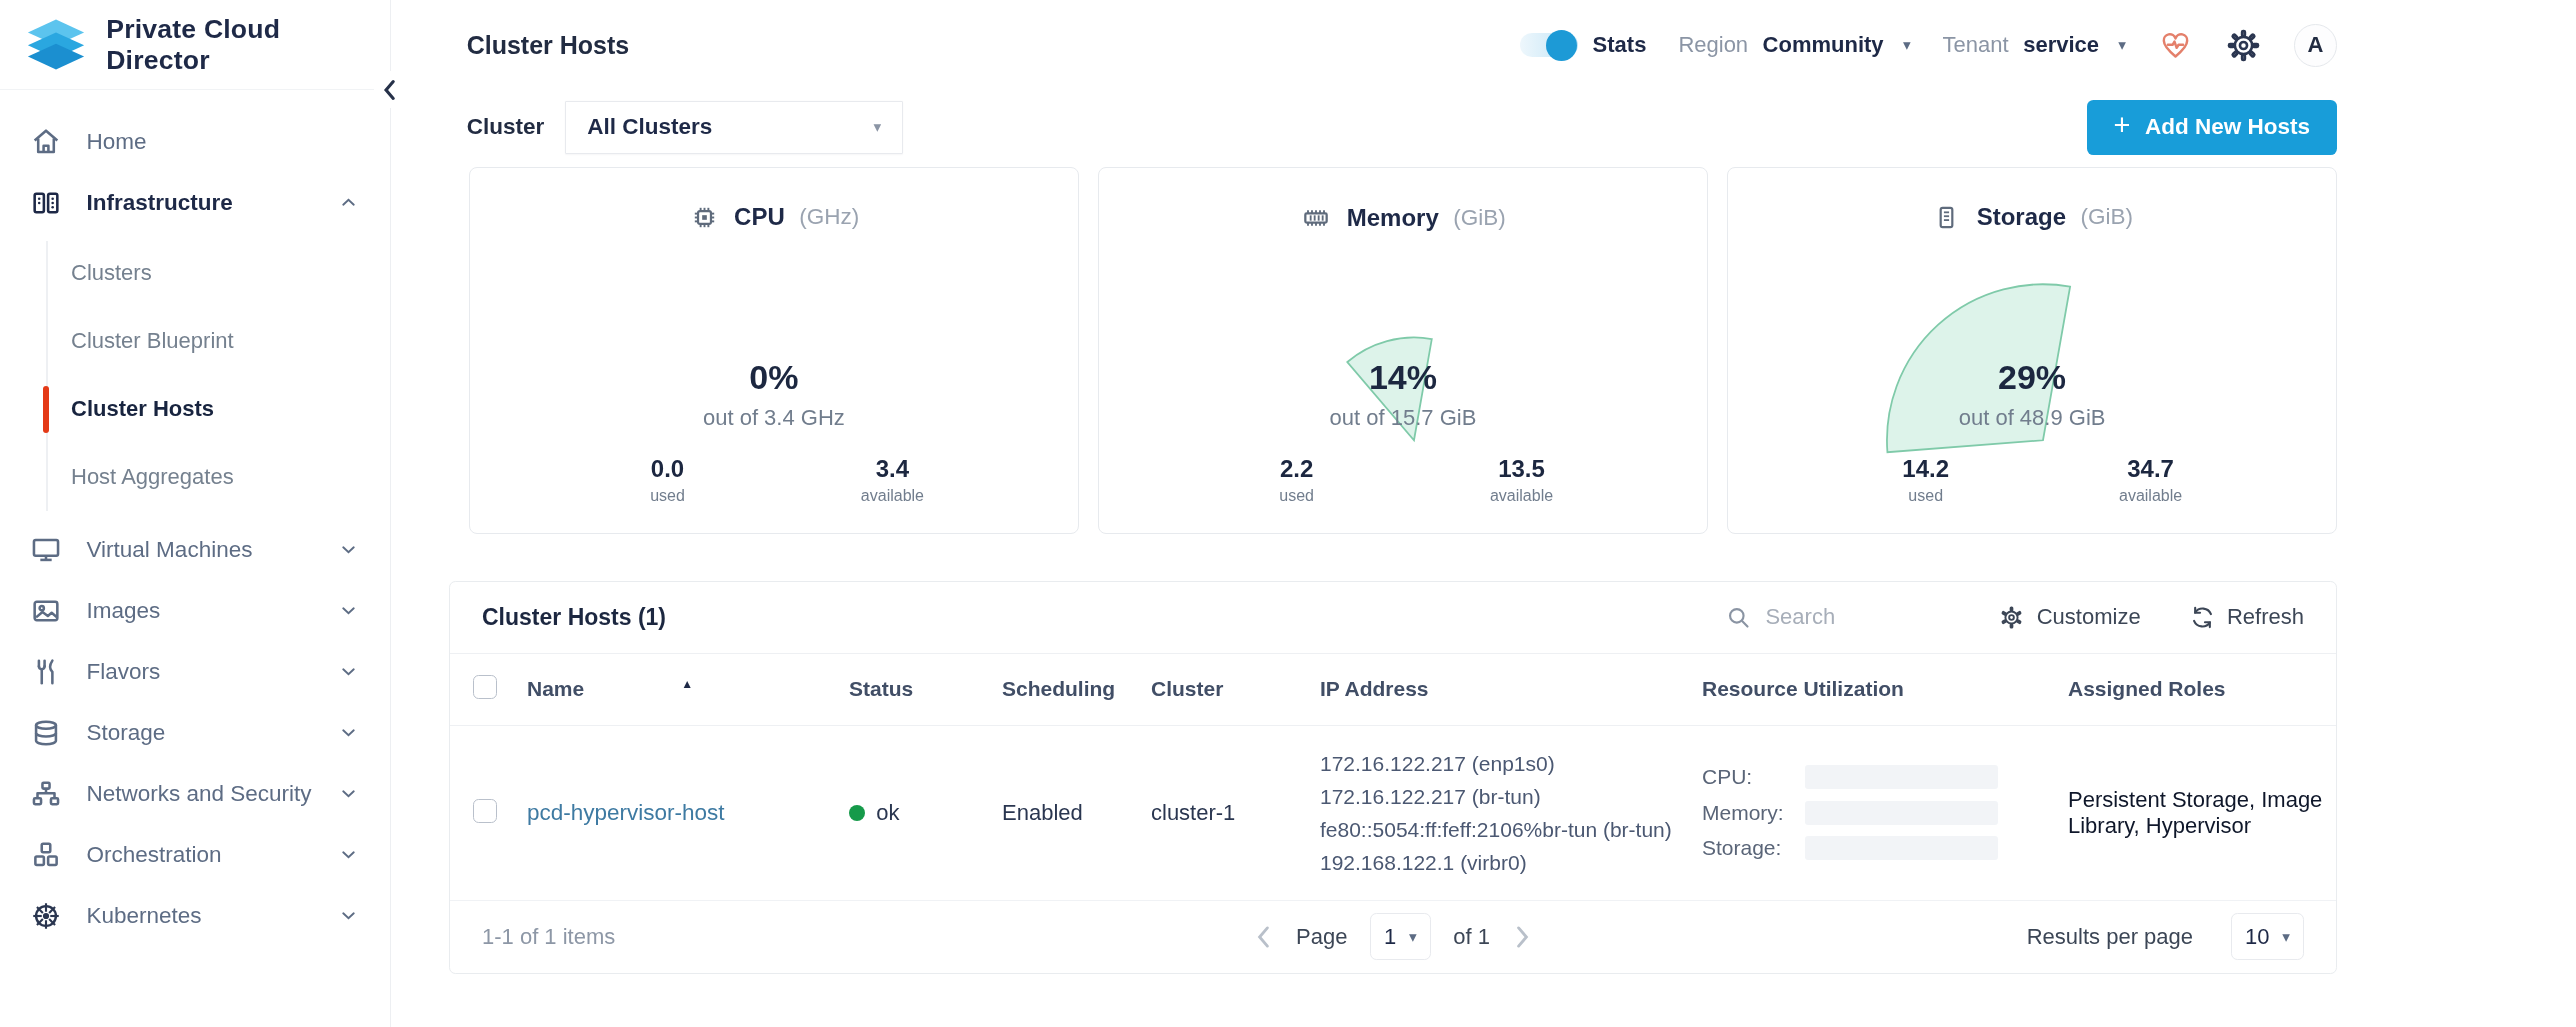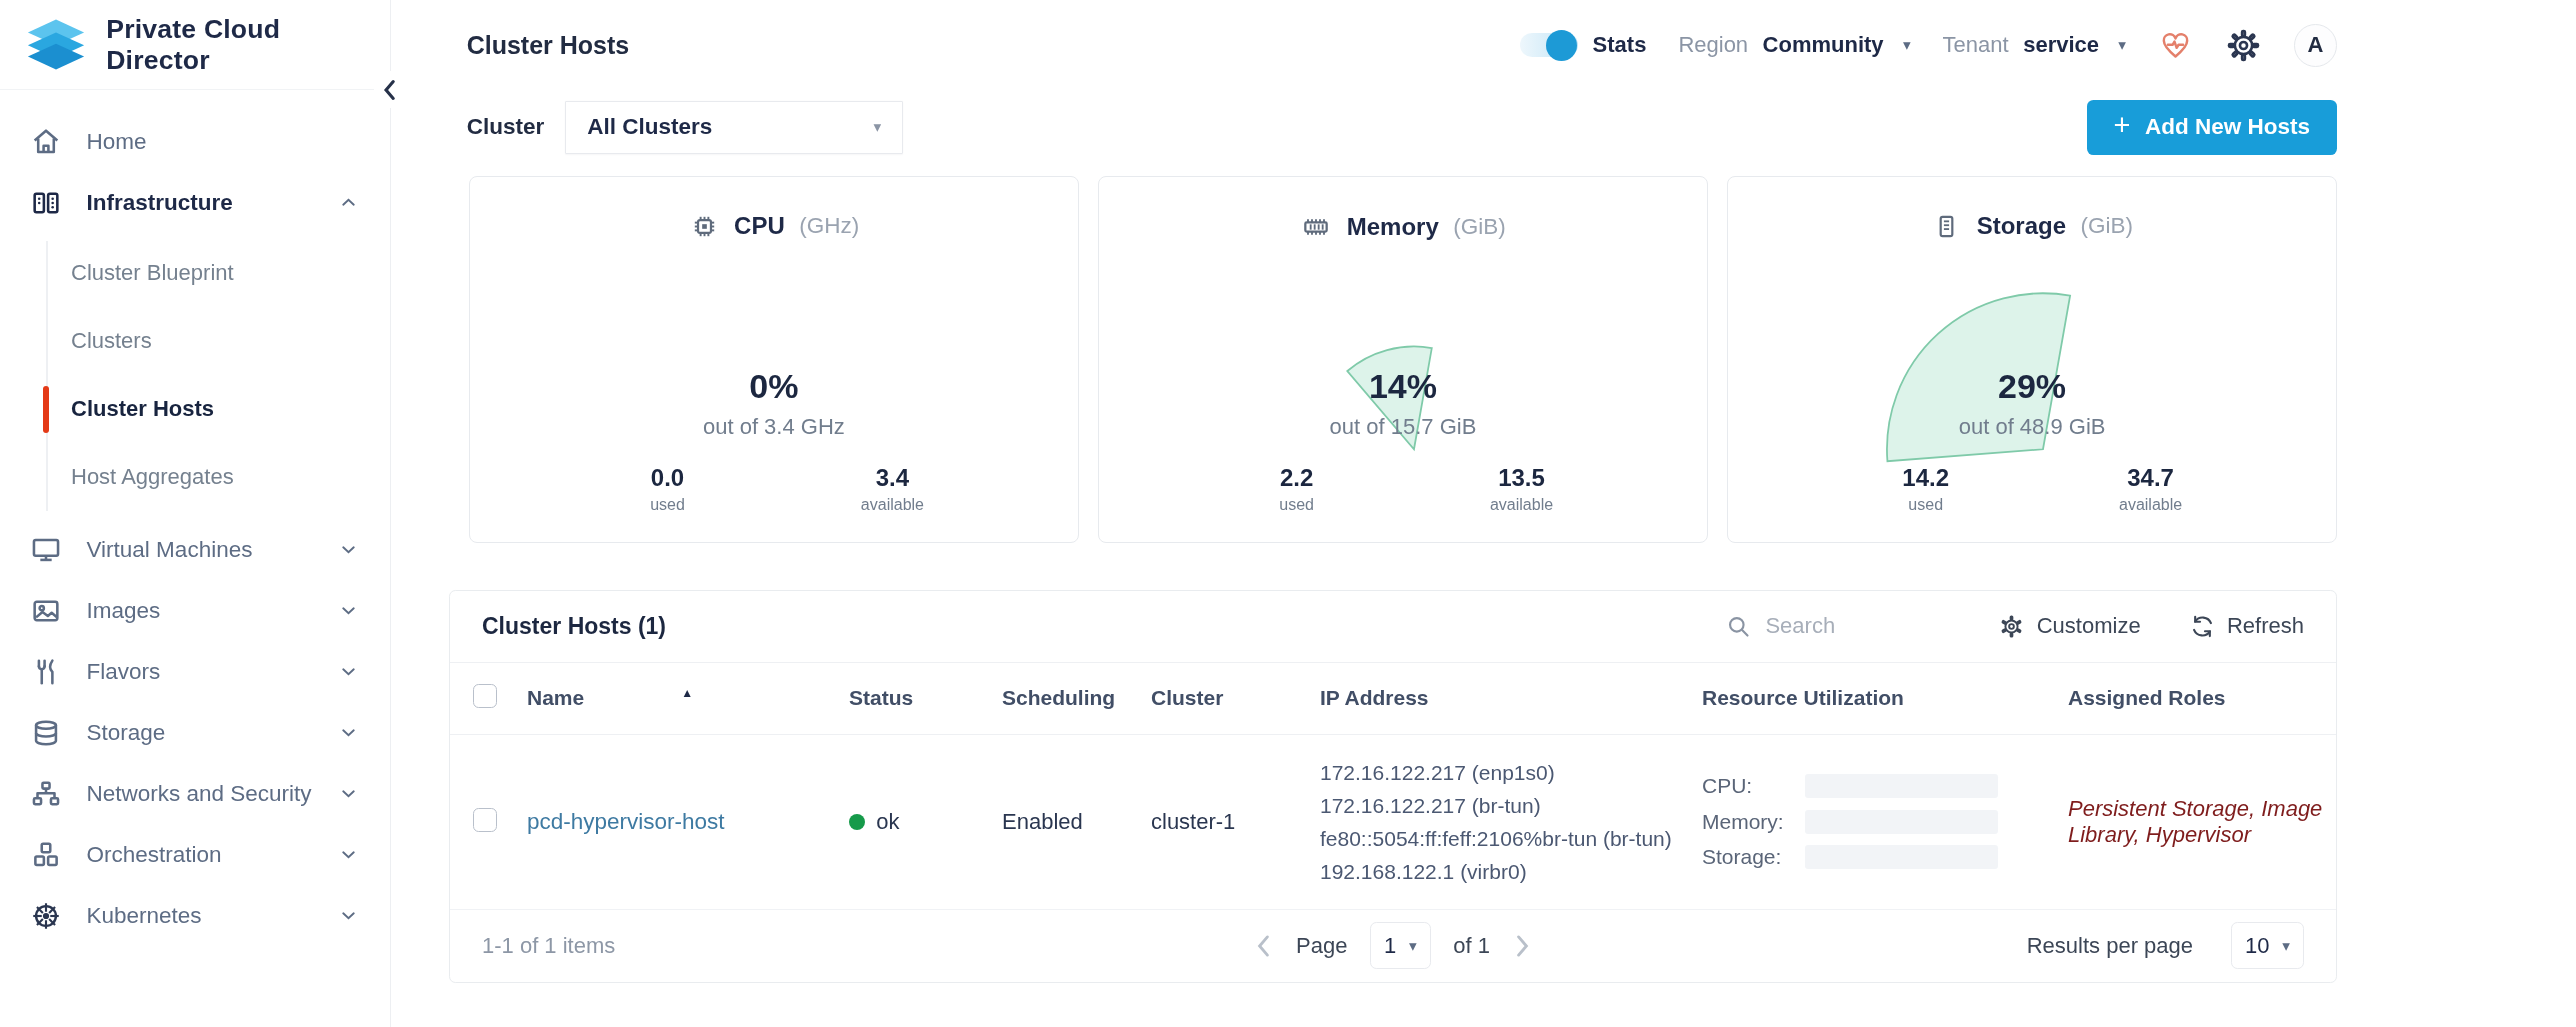--- a/index.html
+++ b/index.html
@@ -43,21 +43,21 @@
   
   .filter-row { display:flex; align-items:center; margin-top:9.7px; }
   .filter-label { font-size:22.5px; font-weight:700; color:#222c42; margin:0 21px 0 17.7px; }
   .select { width:338px; height:53px; background:#fff; border:1.6px solid #e8eaee; border-radius:1px; display:flex; align-items:center; padding:0 21px; cursor:pointer; box-shadow:0 0.8px 1.6px rgba(20,30,60,.04); }
   .sel-value { font-size:22.5px; font-weight:700; color:#1e2947; }
   .select .caret { margin-left:auto; color:#8b95a5; }
   .add-btn { margin-left:auto; height:55px; padding:0 27px; background:#189dd9; border:none; border-radius:6.4px; color:#fff; font-size:22.5px; font-weight:700; display:flex; align-items:center; gap:14.5px; cursor:pointer; font-family:inherit; }
   .add-btn .plus { font-size:29px; font-weight:400; line-height:1; margin-top:-2.4px; }
 
   
-  .cards { display:grid; grid-template-columns:1fr 1fr 1fr; gap:19.3px; margin-top:21px;padding-left:20px; }
+  .cards { display:grid; grid-template-columns:1fr 1fr 1fr; gap:19.3px; margin-top:12px;padding-left:20px; }
   .card { height:367px; background:#fff; border:1.6px solid #e7eaee; border-radius:8px; position:relative; }
   .card-title { display:flex; align-items:center; justify-content:center; gap:14.5px; margin-top:34px; }
   .card-name { font-size:24px; font-weight:700; color:#1e2947; }
   .card-unit { font-size:22.5px; color:#9aa3b0; }
   .gauge { position:absolute; left:151px; top:95px; width:195px; height:195px; }
   .stat { position:absolute; top:190px; left:0; right:0; text-align:center; }
   .pct { font-size:34px; font-weight:700; color:#1c2740; }
   .outof { font-size:22px; color:#717d8d; margin-top:8px; }
   .usage { position:absolute; top:287px; text-align:center; transform:translateX(-50%); }
   .usage.used  { left:32.5%; }
@@ -84,21 +84,21 @@
   .checkbox { display:inline-block; width:24px; height:24px; border:1.6px solid #b9c0cb; border-radius:5.6px; background:#fff; cursor:pointer; }
   .link { font-size:22.5px; color:#3e7aa2; cursor:pointer; text-decoration:none; }
   .status { display:flex; align-items:center; gap:11.3px; font-size:22px; color:#2a3650; }
   .dot { width:16px; height:16px; border-radius:50%; background:#169a4a; }
   .cell-text { font-size:22px; color:#2a3650; }
   .ips div { font-size:21px; color:#4b5872; line-height:33px; }
   .util { display:grid; grid-template-columns:103px 193px; row-gap:11.3px; align-items:center; }
   .ulabel { font-size:21px; color:#5a6578; }
   .track { width:193px; height:24px; background:#f2f4f7; border-radius:3.2px; overflow:hidden; }
   .fill { height:100%; width:0; background:#149a41; }
-  .roles { font-size:22px; color:#7f1d1d;font-style:italic; }
+  .roles { font-size:22px; color:#0f172a; }
 
   .pagination { display:flex; align-items:center; height:72px; padding:0 32px; }
   .pg-items { flex:1; font-size:22px; color:#8d97a6; }
   .pg-center { display:flex; align-items:center; gap:22.5px; }
   .pg-chev { color:#b9c0ca; display:flex; align-items:center; cursor:pointer; }
   .pg-label { font-size:22px; color:#3c4656; }
   .pg-select { border:1.6px solid #e8eaee; border-radius:6.4px; height:47px; min-width:58px; padding:0 13px; display:flex; align-items:center; justify-content:center; gap:8px; font-size:22px; color:#1e2947; cursor:pointer; background:#fff; }
   .pg-right { flex:1; display:flex; justify-content:flex-end; align-items:center; gap:38px; }
 
   svg { display:block; }
@@ -154,24 +154,24 @@
         <span>Infrastructure</span>
         <span class="chev">
           <svg width="21" height="21" viewBox="0 0 24 24" fill="none" stroke="#5d6c84" stroke-width="2.2" stroke-linecap="round">
               <polyline points="6,14.5 12,9 18,14.5"></polyline>
             </svg>
         </span>
       </div>
 
       <div class="subnav">
         <div class="sub-item">
+            <span>Clusters</span>
+          </div>
+        <div class="sub-item">
             <span>Cluster Blueprint</span>
-          </div>
-        <div class="sub-item">
-            <span>Clusters</span>
           </div>
         <div class="sub-item active">
             <span>Cluster Hosts</span>
           </div>
         <div class="sub-item">
             <span>Host Aggregates</span>
           </div>
       </div>
 
       <div class="nav-item">

